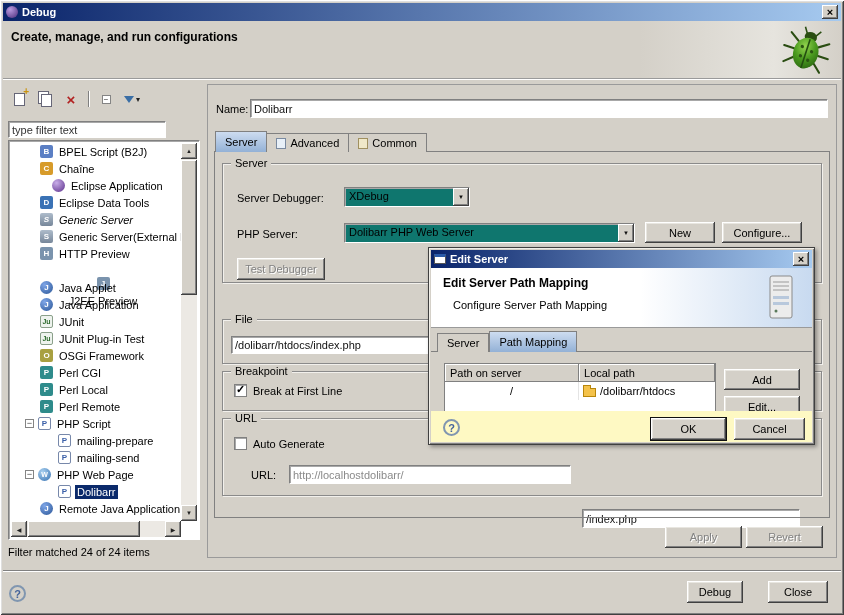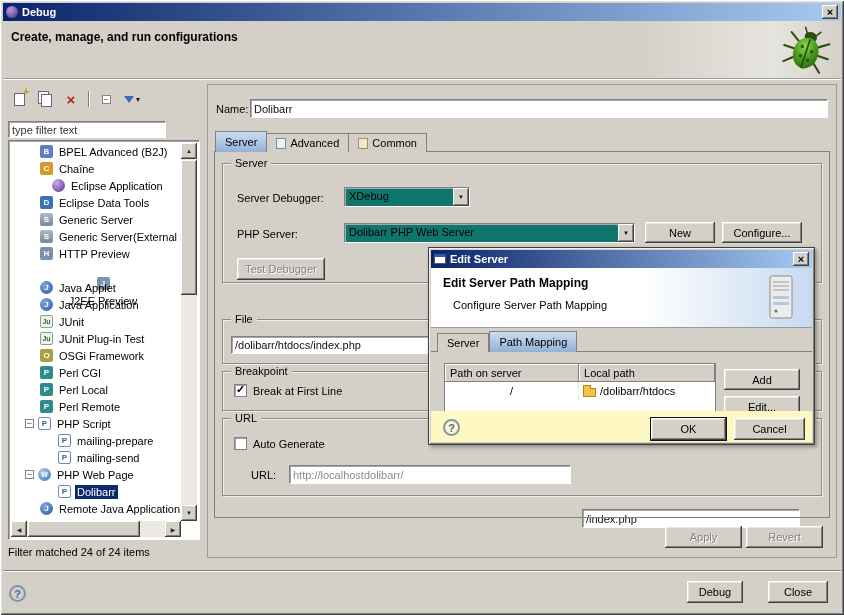--- a/index.html
+++ b/index.html
@@ -195,38 +195,38 @@
         <span class="dd"></span>
       </span>
   </div>
 
   <input class="sunken" style="left: 8px; top: 121px; width: 158px; height: 17px; color: rgb(51, 51, 51);" value="type filter text">
   <div class="treebox">
     <div class="tree">
         <div class="tree-row" style="padding-left: 14px;">
           <span class="twisty"></span>
           <span class="ticon bpel"></span>
-          <span class="tlabel">BPEL Advanced (B2J)</span>
+          <span class="tlabel">BPEL Script (B2J)</span>
         </div>
         <div class="tree-row" style="padding-left: 14px;">
           <span class="twisty"></span>
           <span class="ticon chain"></span>
           <span class="tlabel">Chaîne</span>
         </div>
         <div class="tree-row" style="padding-left: 14px; margin-left: 12px;">
           <span class="twisty"></span>
           <span class="ticon eclipse-app"></span>
           <span class="tlabel">Eclipse Application</span>
         </div>
         <div class="tree-row" style="padding-left: 14px;">
           <span class="twisty"></span>
           <span class="ticon data-tools"></span>
           <span class="tlabel">Eclipse Data Tools</span>
         </div>
-        <div class="tree-row" style="padding-left: 14px;">
+        <div class="tree-row" style="padding-left: 14px; font-style: italic;">
           <span class="twisty"></span>
           <span class="ticon server"></span>
           <span class="tlabel">Generic Server</span>
         </div>
         <div class="tree-row" style="padding-left: 14px;">
           <span class="twisty"></span>
           <span class="ticon server"></span>
           <span class="tlabel">Generic Server(External La</span>
         </div>
         <div class="tree-row" style="padding-left: 14px;">

